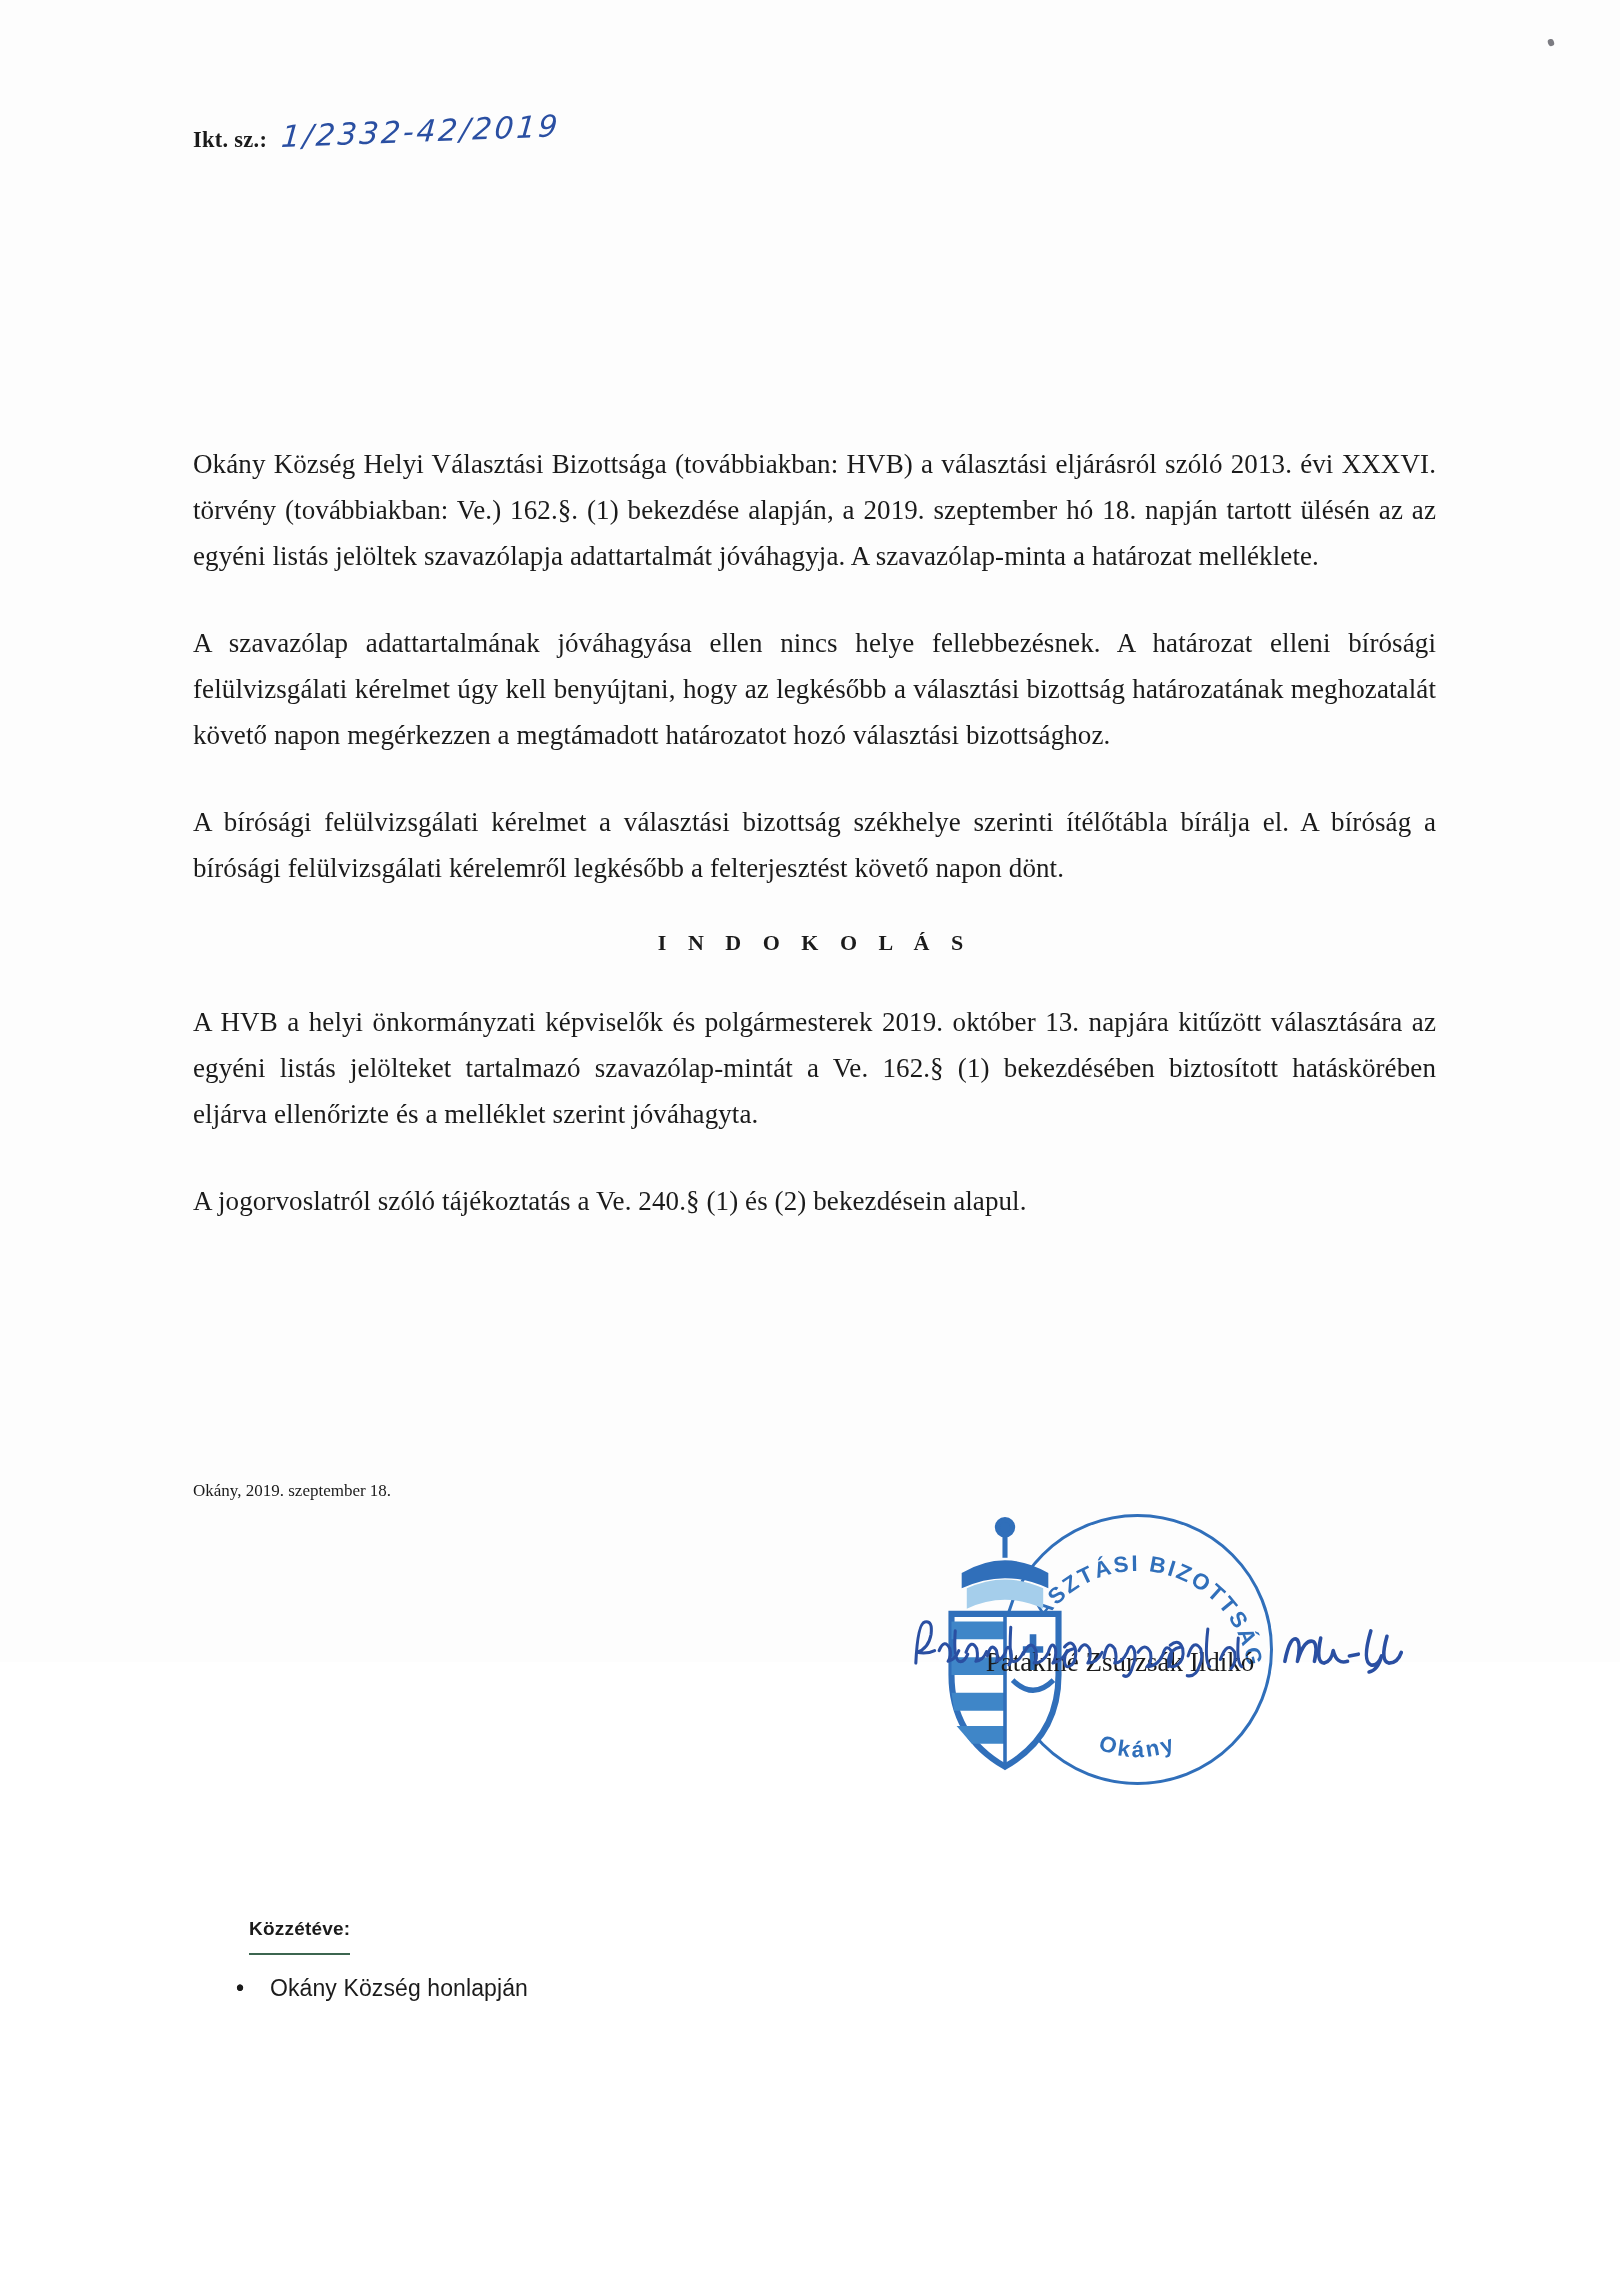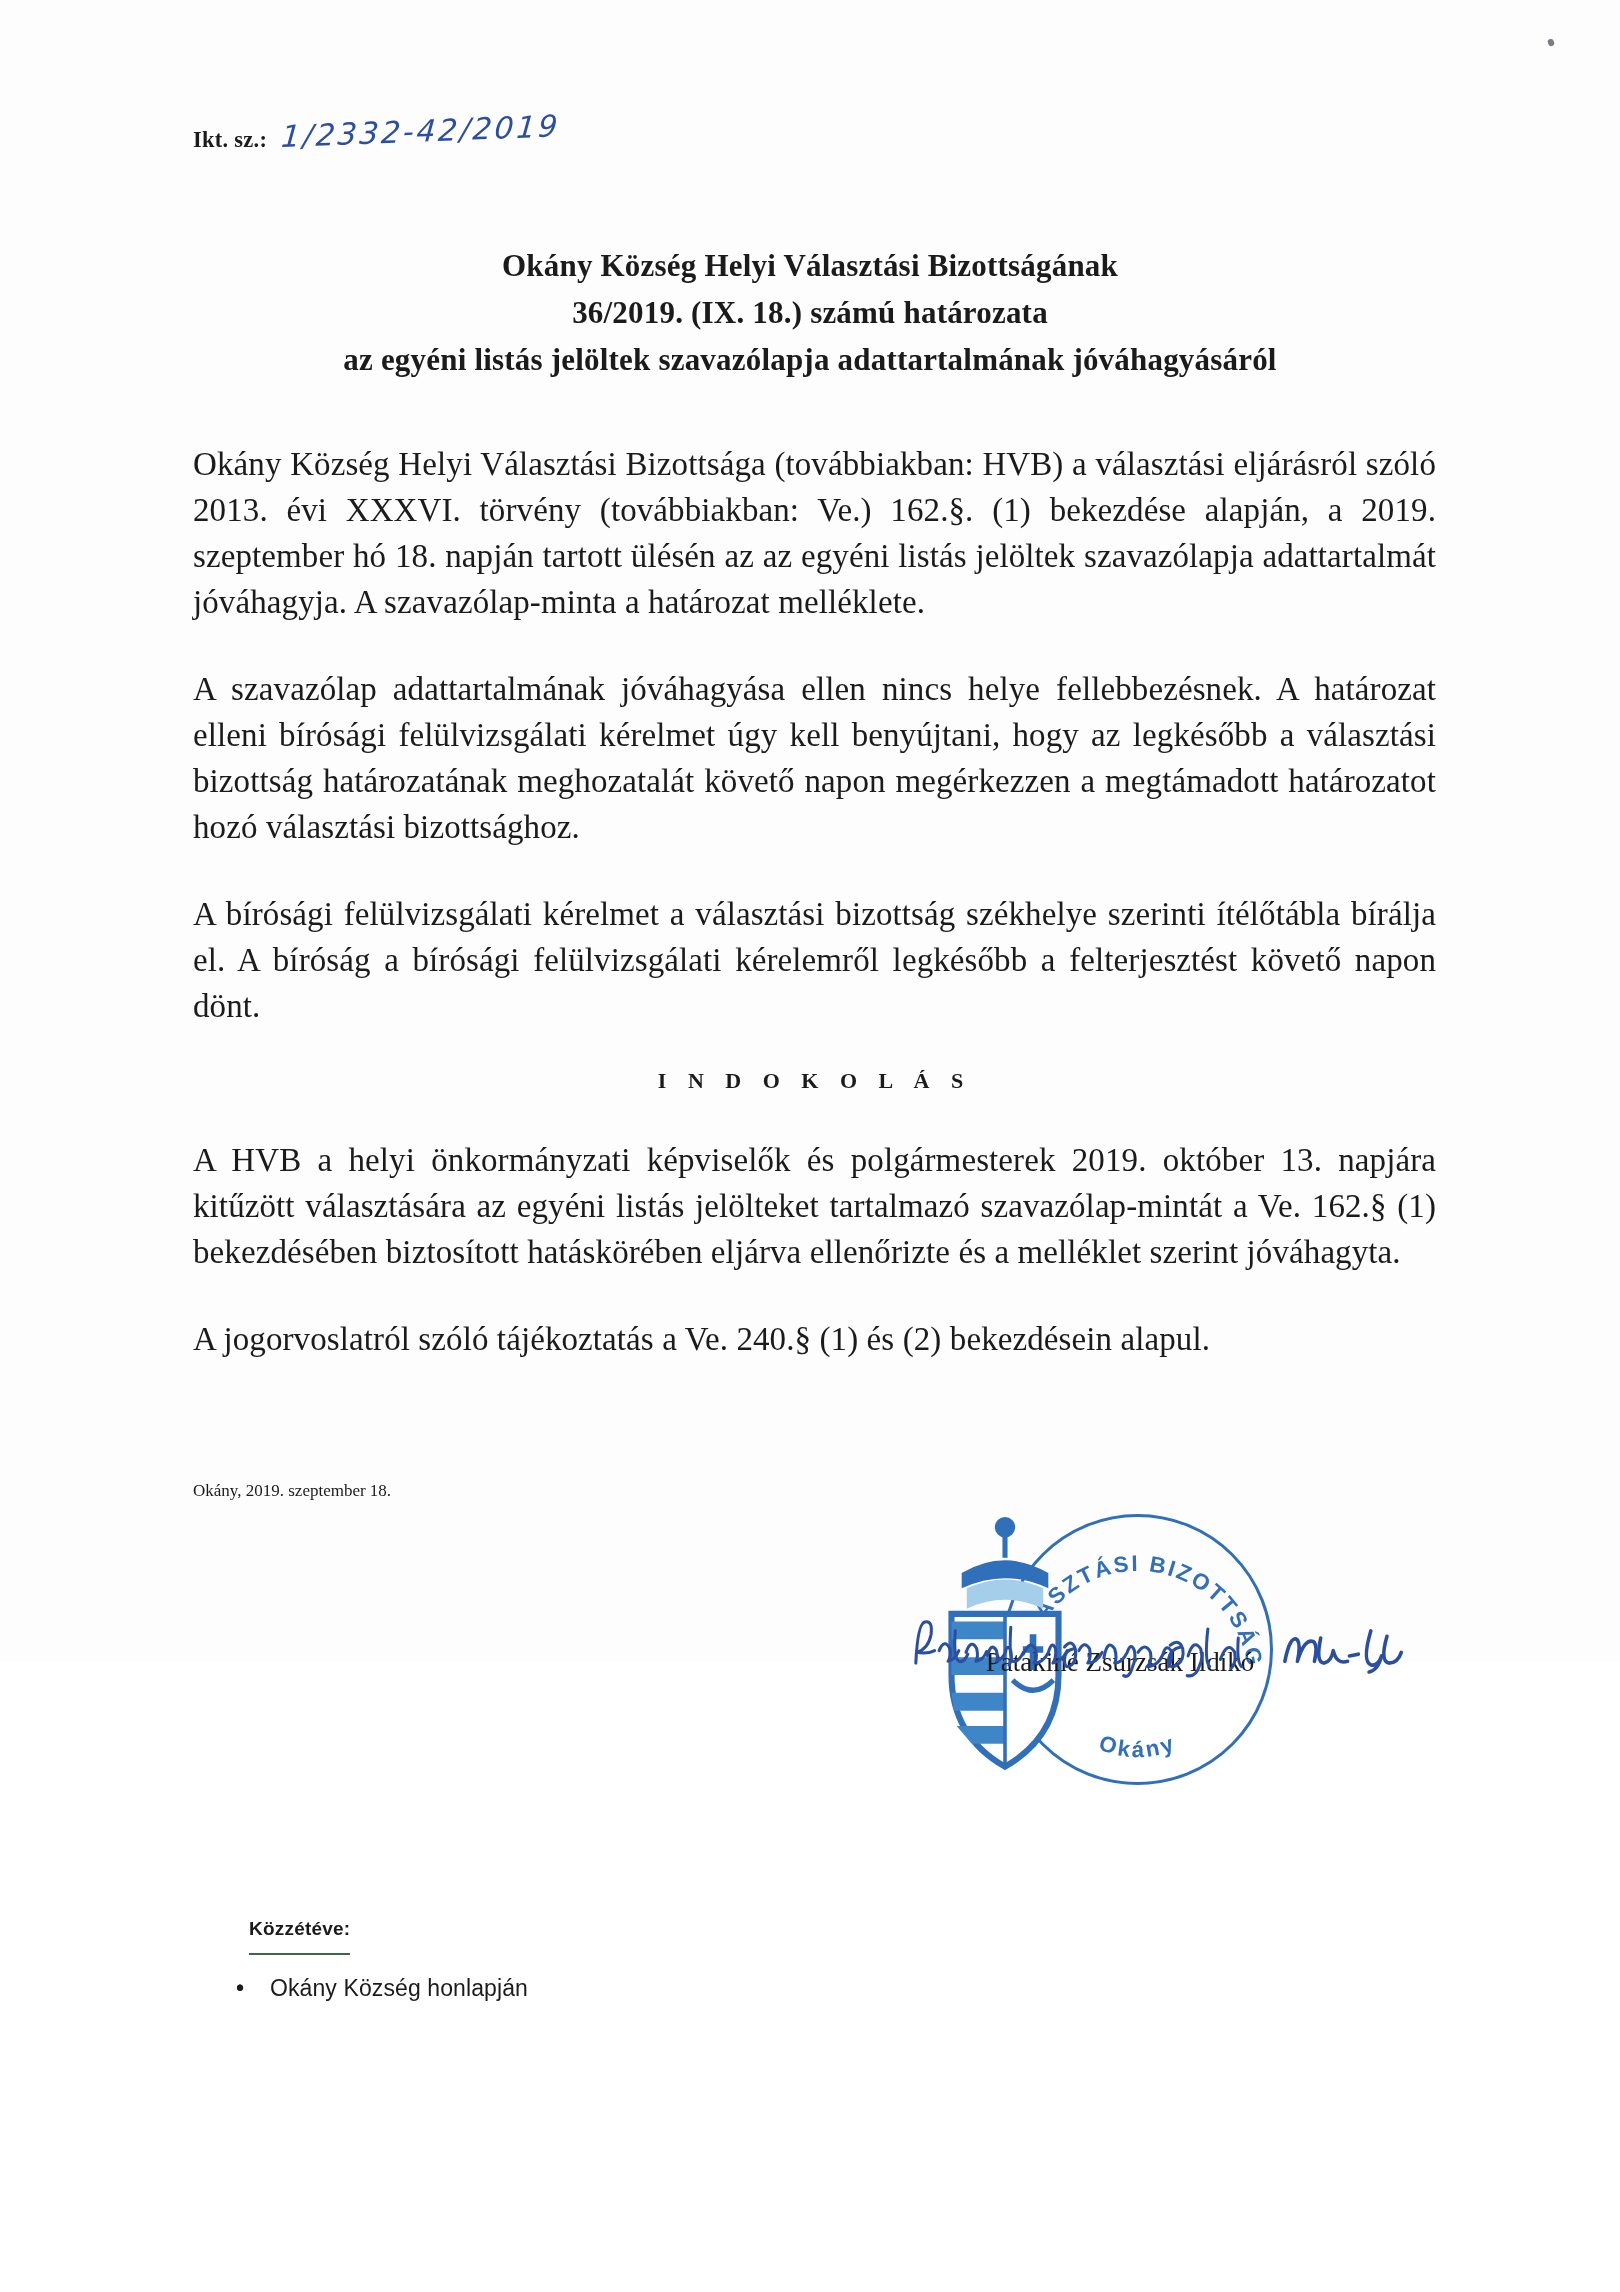--- a/index.html
+++ b/index.html
@@ -52,21 +52,21 @@
   }
   .title-l1{font-size:31px;}
   .title-l2{font-size:31px;}
   .title-l3{font-size:31px;}
   
   .body-wrap{
     position:absolute;left:193px;top:441px;width:1243px;
   }
   p.para{
     margin:0 0 27px 0;
-    font-size:33px;
+    font-size:27px;
     line-height:46px;
     text-align:justify;
     text-justify:inter-word;
     letter-spacing:0.1px;
   }
   p.para:last-child{margin-bottom:8px;}
   .gap-lg{margin-bottom:41px !important;}
   h2.section{
     margin:29px 0 34px 0;
     text-align:center;
@@ -159,25 +159,20 @@
 
 <div class="page">
 
   <div class="speck"></div>
 
   <div class="ikt-row">
     <span class="ikt-label">Ikt. sz.:</span>
     <span class="ikt-hand">1/2332-42/2019</span>
   </div>
 
-  <div class="title-block">
-    <div class="title-l1">Okány Község Helyi Választási Bizottságának</div>
-    <div class="title-l2">36/2019. (IX. 18.) számú határozata</div>
-    <div class="title-l3">az egyéni listás jelöltek szavazólapja adattartalmának jóváhagyásáról</div>
-  </div>
 
   <div class="body-wrap">
     <p class="para gap-lg">Okány Község Helyi Választási Bizottsága (továbbiakban: HVB) a választási eljárásról szóló 2013. évi XXXVI. törvény (továbbiakban: Ve.) 162.§. (1) bekezdése alapján, a 2019. szeptember hó 18. napján tartott ülésén az az egyéni listás jelöltek szavazólapja adattartalmát jóváhagyja. A szavazólap-minta a határozat melléklete.</p>
     <p class="para gap-lg">A szavazólap adattartalmának jóváhagyása ellen nincs helye fellebbezésnek. A határozat elleni bírósági felülvizsgálati kérelmet úgy kell benyújtani, hogy az legkésőbb a választási bizottság határozatának meghozatalát követő napon megérkezzen a megtámadott határozatot hozó választási bizottsághoz.</p>
     <p class="para">A bírósági felülvizsgálati kérelmet a választási bizottság székhelye szerinti ítélőtábla bírálja el. A bíróság a bírósági felülvizsgálati kérelemről legkésőbb a felterjesztést követő napon dönt.</p>
 
     <h2 class="section">I N D O K O L Á S</h2>
 
     <p class="para gap-lg">A HVB a helyi önkormányzati képviselők és polgármesterek 2019. október 13. napjára kitűzött választására az egyéni listás jelölteket tartalmazó szavazólap-mintát a Ve. 162.§ (1) bekezdésében biztosított hatáskörében eljárva ellenőrizte és a melléklet szerint jóváhagyta.</p>
     <p class="para">A jogorvoslatról szóló tájékoztatás a Ve. 240.§ (1) és (2) bekezdésein alapul.</p>

